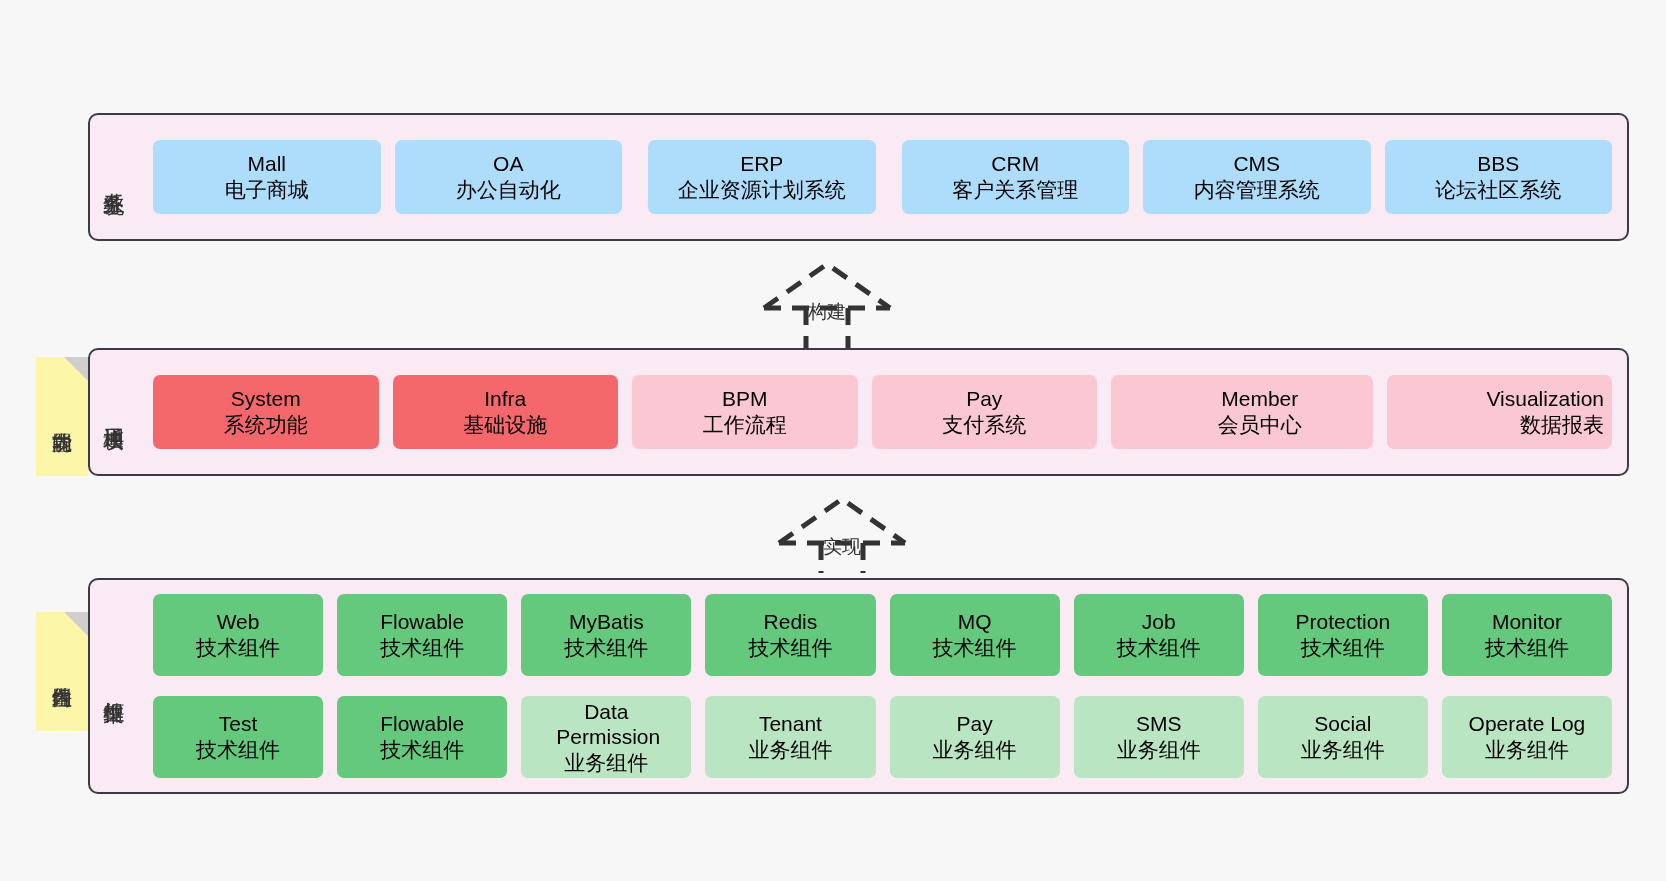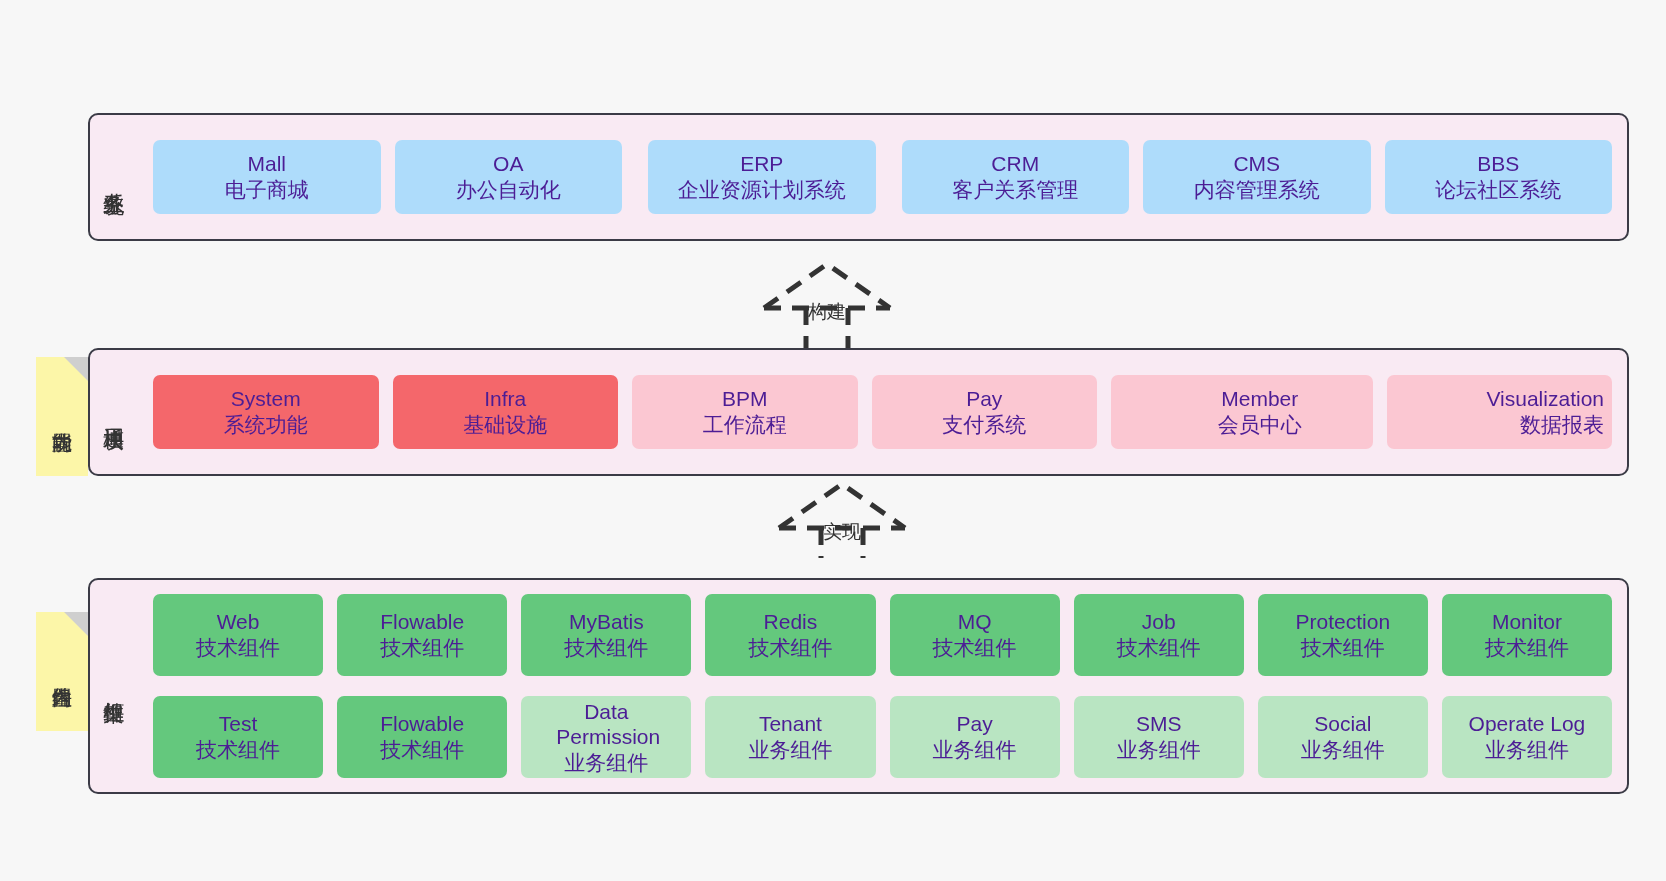--- a/index.html
+++ b/index.html
@@ -74,21 +74,21 @@
   .card {
     box-sizing: border-box;
     border-radius: 7px;
     display: flex;
     flex-direction: column;
     align-items: center;
     justify-content: center;
     text-align: center;
     font-size: 21px;
     line-height: 1.22;
-    color: #4c1d95;
+    color: #000000;
     padding: 6px 8px;
     flex: 1 1 0;
     margin: 0 7px;
   }
   .card .card-sub {
     font-size: 21px;
     line-height: 1.22;
   }
 
   
@@ -209,21 +209,21 @@
         <span>Member</span>
         <span class="card-sub">会员中心</span>
       </div>
       <div class="card c-pink" style="margin:25px 7px;align-items:flex-end;">
         <span>Visualization</span>
         <span class="card-sub">数据报表</span>
       </div>
     </div>
   </div>
 
-  <div class="arrow" style="left:765px; top:478px; width:160px; height:80px;">
+  <div class="arrow" style="left:765px; top:493px; width:160px; height:80px;">
     <svg width="160" height="80" viewBox="0 0 160 80">
       <polyline points="14,50 77,6 140,50" fill="none" stroke="#333333" stroke-width="5" stroke-dasharray="17,11" stroke-linecap="butt"></polyline>
       <line x1="14" y1="50" x2="140" y2="50" stroke="#333333" stroke-width="5" stroke-dasharray="17,11"></line>
       <line x1="56" y1="50" x2="56" y2="80" stroke="#333333" stroke-width="5" stroke-dasharray="17,11"></line>
       <line x1="98" y1="50" x2="98" y2="80" stroke="#333333" stroke-width="5" stroke-dasharray="17,11"></line>
     </svg>
     <div class="arrow-label" style="left:58px; top:41px;">实现</div>
   </div>
 
   <div class="note" style="left:36px; top:612px; width:52px; height:119px;">

